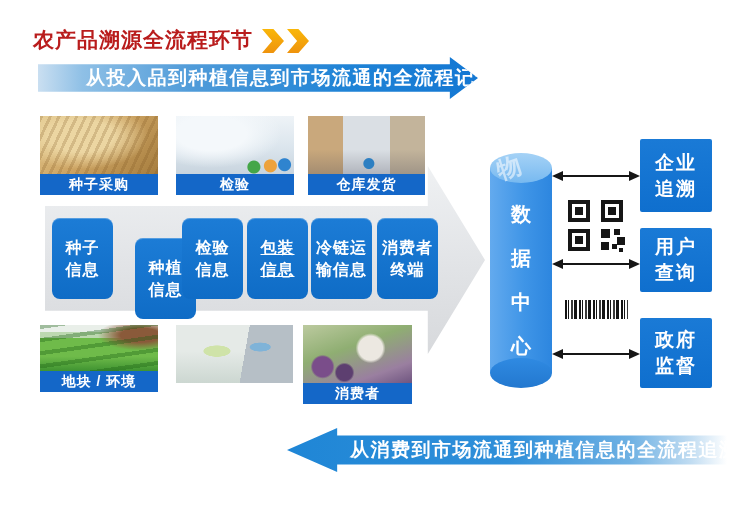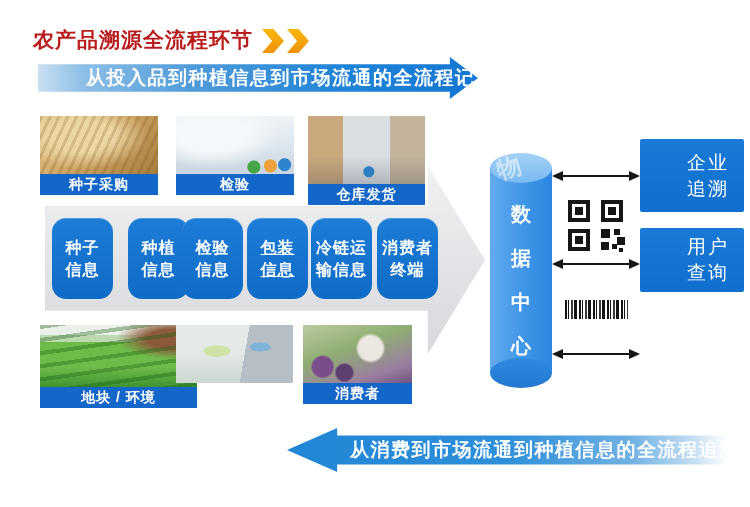--- a/index.html
+++ b/index.html
@@ -83,21 +83,21 @@
   }
 
   
   .flow-arrow{
     left:45px;top:166px;width:440px;height:188px;
     background:linear-gradient(180deg,#eff1f3 0%,#e1e3e6 55%,#d7d9dc 100%);
     clip-path:polygon(0 21.3%,87% 21.3%,87% 0,100% 50%,87% 100%,87% 77%,0 77%);
   }
   .step{
     top:218px;width:61px;height:81px;background:linear-gradient(180deg,#1c7cd6,#0f6cc6);
-    border-radius:14px;color:#fff;font-size:16px;font-weight:bold;line-height:22px;
+    border-radius:8px;color:#fff;font-size:16px;font-weight:bold;line-height:22px;
     display:flex;align-items:center;justify-content:center;text-align:center;
     white-space:pre-line;letter-spacing:1px;box-shadow:inset 0 1px 0 rgba(255,255,255,.25);
   }
 
   
   .cyl-body{left:490px;top:168px;width:62px;height:205px;
     background:linear-gradient(90deg,#63aaee 0%,#3f95e7 55%,#2d86df 100%);}
   .cyl-top{left:490px;top:153px;width:62px;height:30px;border-radius:50%;
     background:linear-gradient(180deg,#a5d2f6,#77b9f0);}
   .cyl-bottom{left:490px;top:358px;width:62px;height:30px;border-radius:50%;
@@ -115,24 +115,23 @@
   .barcode{
     left:565px;top:300px;width:63px;height:19px;
     background:repeating-linear-gradient(90deg,
       #141414 0 2px,#fff 2px 3px,#141414 3px 4px,#fff 4px 6px,
       #3a3a3a 6px 8px,#fff 8px 9px,#141414 9px 12px,#fff 12px 14px);
   }
 
   
   .access-box{
     left:640px;width:72px;background:linear-gradient(180deg,#1a7ad6,#0f6fce);
-    color:#fff;font-size:19px;font-weight:normal;line-height:26px;letter-spacing:2px;
+    color:#fff;font-size:19px;font-weight:bold;line-height:26px;letter-spacing:2px;
     display:flex;align-items:center;justify-content:center;text-align:center;white-space:pre-line;
     border-radius:2px;
-    padding-left:32px;
   }
   .darrow{left:552px;width:88px;height:16px;}
 </style>
 </head>
 <body>
 
 <div class="stage">
 
   <div class="abs page-title">农产品溯源全流程环节</div>
   <div class="abs" style="left:262px;top:29px;display:flex;gap:3px;">
@@ -145,40 +144,40 @@
   </div>
 
   <div class="abs photo-card" style="left:40px;top:116px;width:118px;height:79px;">
     <div class="photo ph-wheat"></div>
     <div class="photo-label">种子采购</div>
   </div>
   <div class="abs photo-card" style="left:176px;top:116px;width:118px;height:79px;">
     <div class="photo ph-lab"></div>
     <div class="photo-label">检验</div>
   </div>
-  <div class="abs photo-card" style="left:308px;top:116px;width:117px;height:89px;">
+  <div class="abs photo-card" style="left:308px;top:116px;width:117px;height:79px;">
     <div class="photo ph-warehouse"></div>
     <div class="photo-label">仓库发货</div>
   </div>
 
   <div class="abs flow-arrow"></div>
   <div class="abs step" style="left:52px;">种子
 信息</div>
-  <div class="abs step" style="left:128px;">种植
+  <div class="abs step" style="left:135px;margin-top:20px;">种植
 信息</div>
   <div class="abs step" style="left:182px;">检验
 信息</div>
   <div class="abs step" style="left:247px;text-decoration:underline;">包装
 信息</div>
   <div class="abs step" style="left:311px;">冷链运
 输信息</div>
   <div class="abs step" style="left:377px;">消费者
 终端</div>
 
-  <div class="abs photo-card" style="left:40px;top:325px;width:118px;height:83px;padding-left:39px;">
+  <div class="abs photo-card" style="left:40px;top:325px;width:118px;height:67px;">
     <div class="photo ph-lettuce"></div>
     <div class="photo-label">地块 / 环境</div>
   </div>
   <div class="abs photo-card" style="left:176px;top:325px;width:117px;height:79px;">
     <div class="photo ph-packing"></div>
   </div>
   <div class="abs photo-card" style="left:303px;top:325px;width:109px;height:79px;">
     <div class="photo ph-consumer"></div>
     <div class="photo-label">消费者</div>
   </div>
@@ -221,18 +220,20 @@
     <div class="qr-mod" style="left:44px;top:44px;width:5px;height:5px;"></div>
     <div class="qr-mod" style="left:51px;top:48px;width:4px;height:4px;"></div>
   </div>
 
   <div class="abs barcode"></div>
 
   <div class="abs access-box" style="top:139px;height:73px;">企业
 追溯</div>
   <div class="abs access-box" style="top:228px;height:64px;">用户
 查询</div>
+  <div class="abs access-box" style="top:318px;height:70px;">政府
+监督</div>
 
   <div class="abs banner banner-bottom">
     <span>从消费到市场流通到种植信息的全流程追溯</span>
   </div>
 
 </div>
 
 </body></html>

